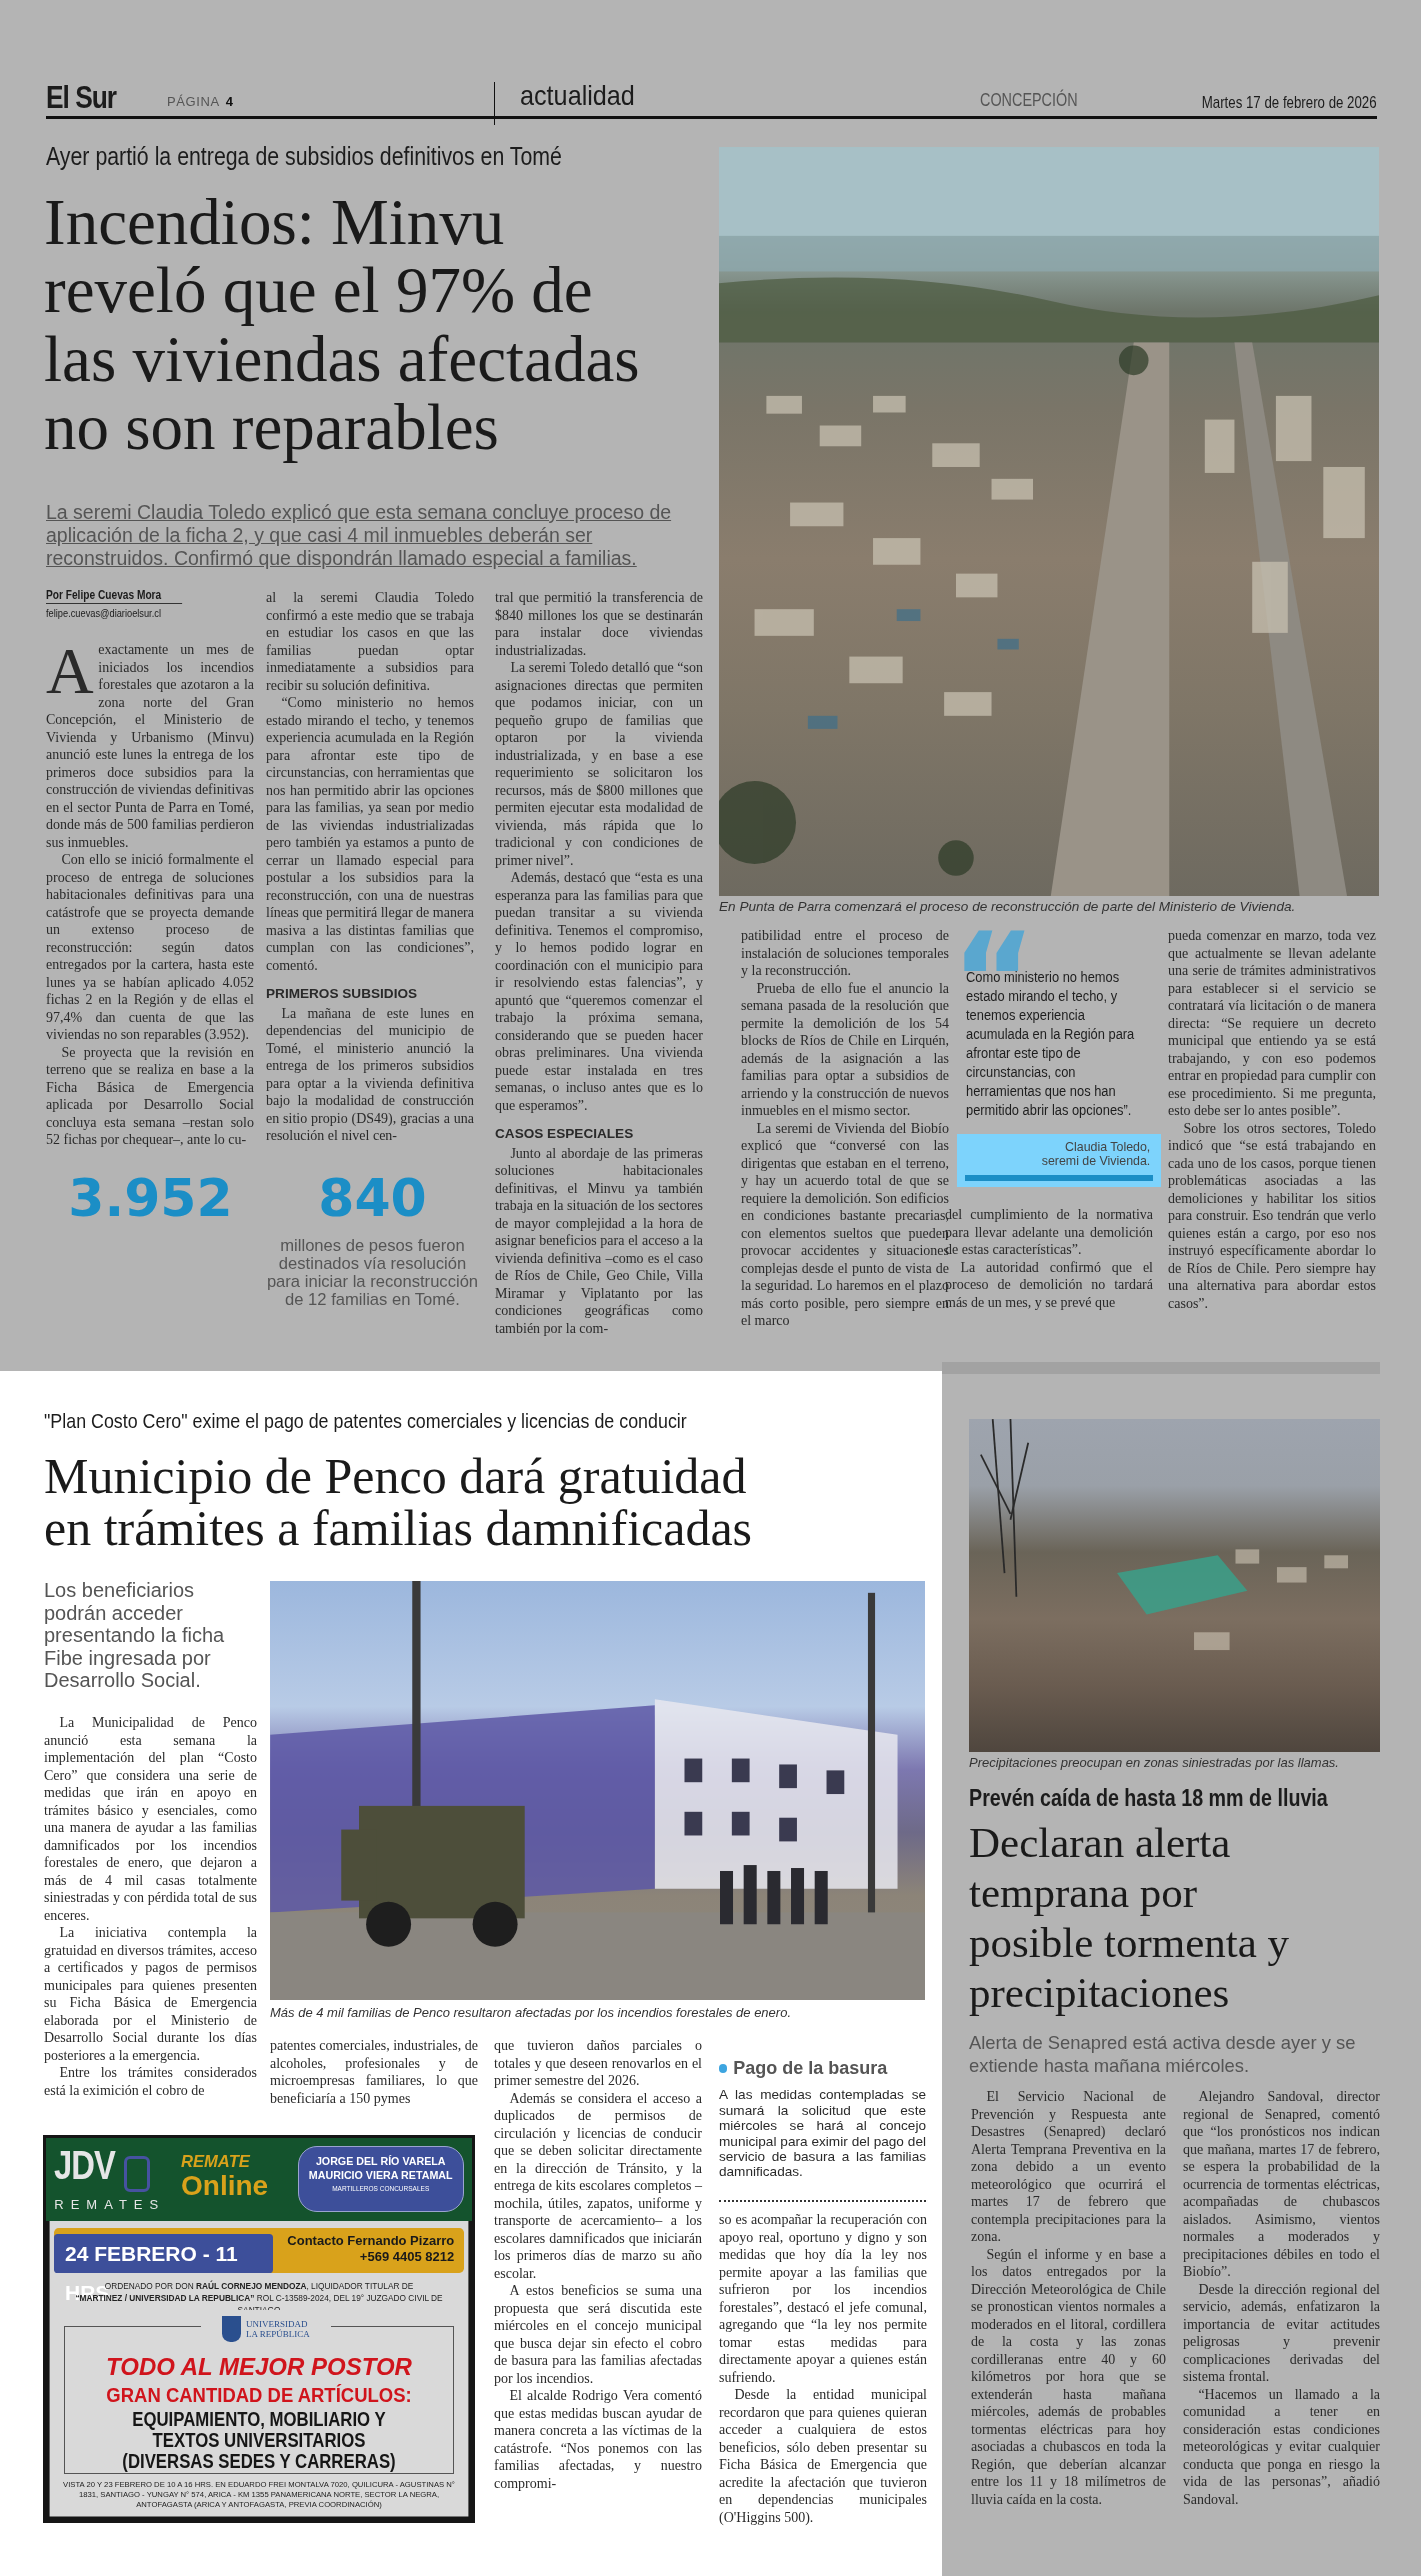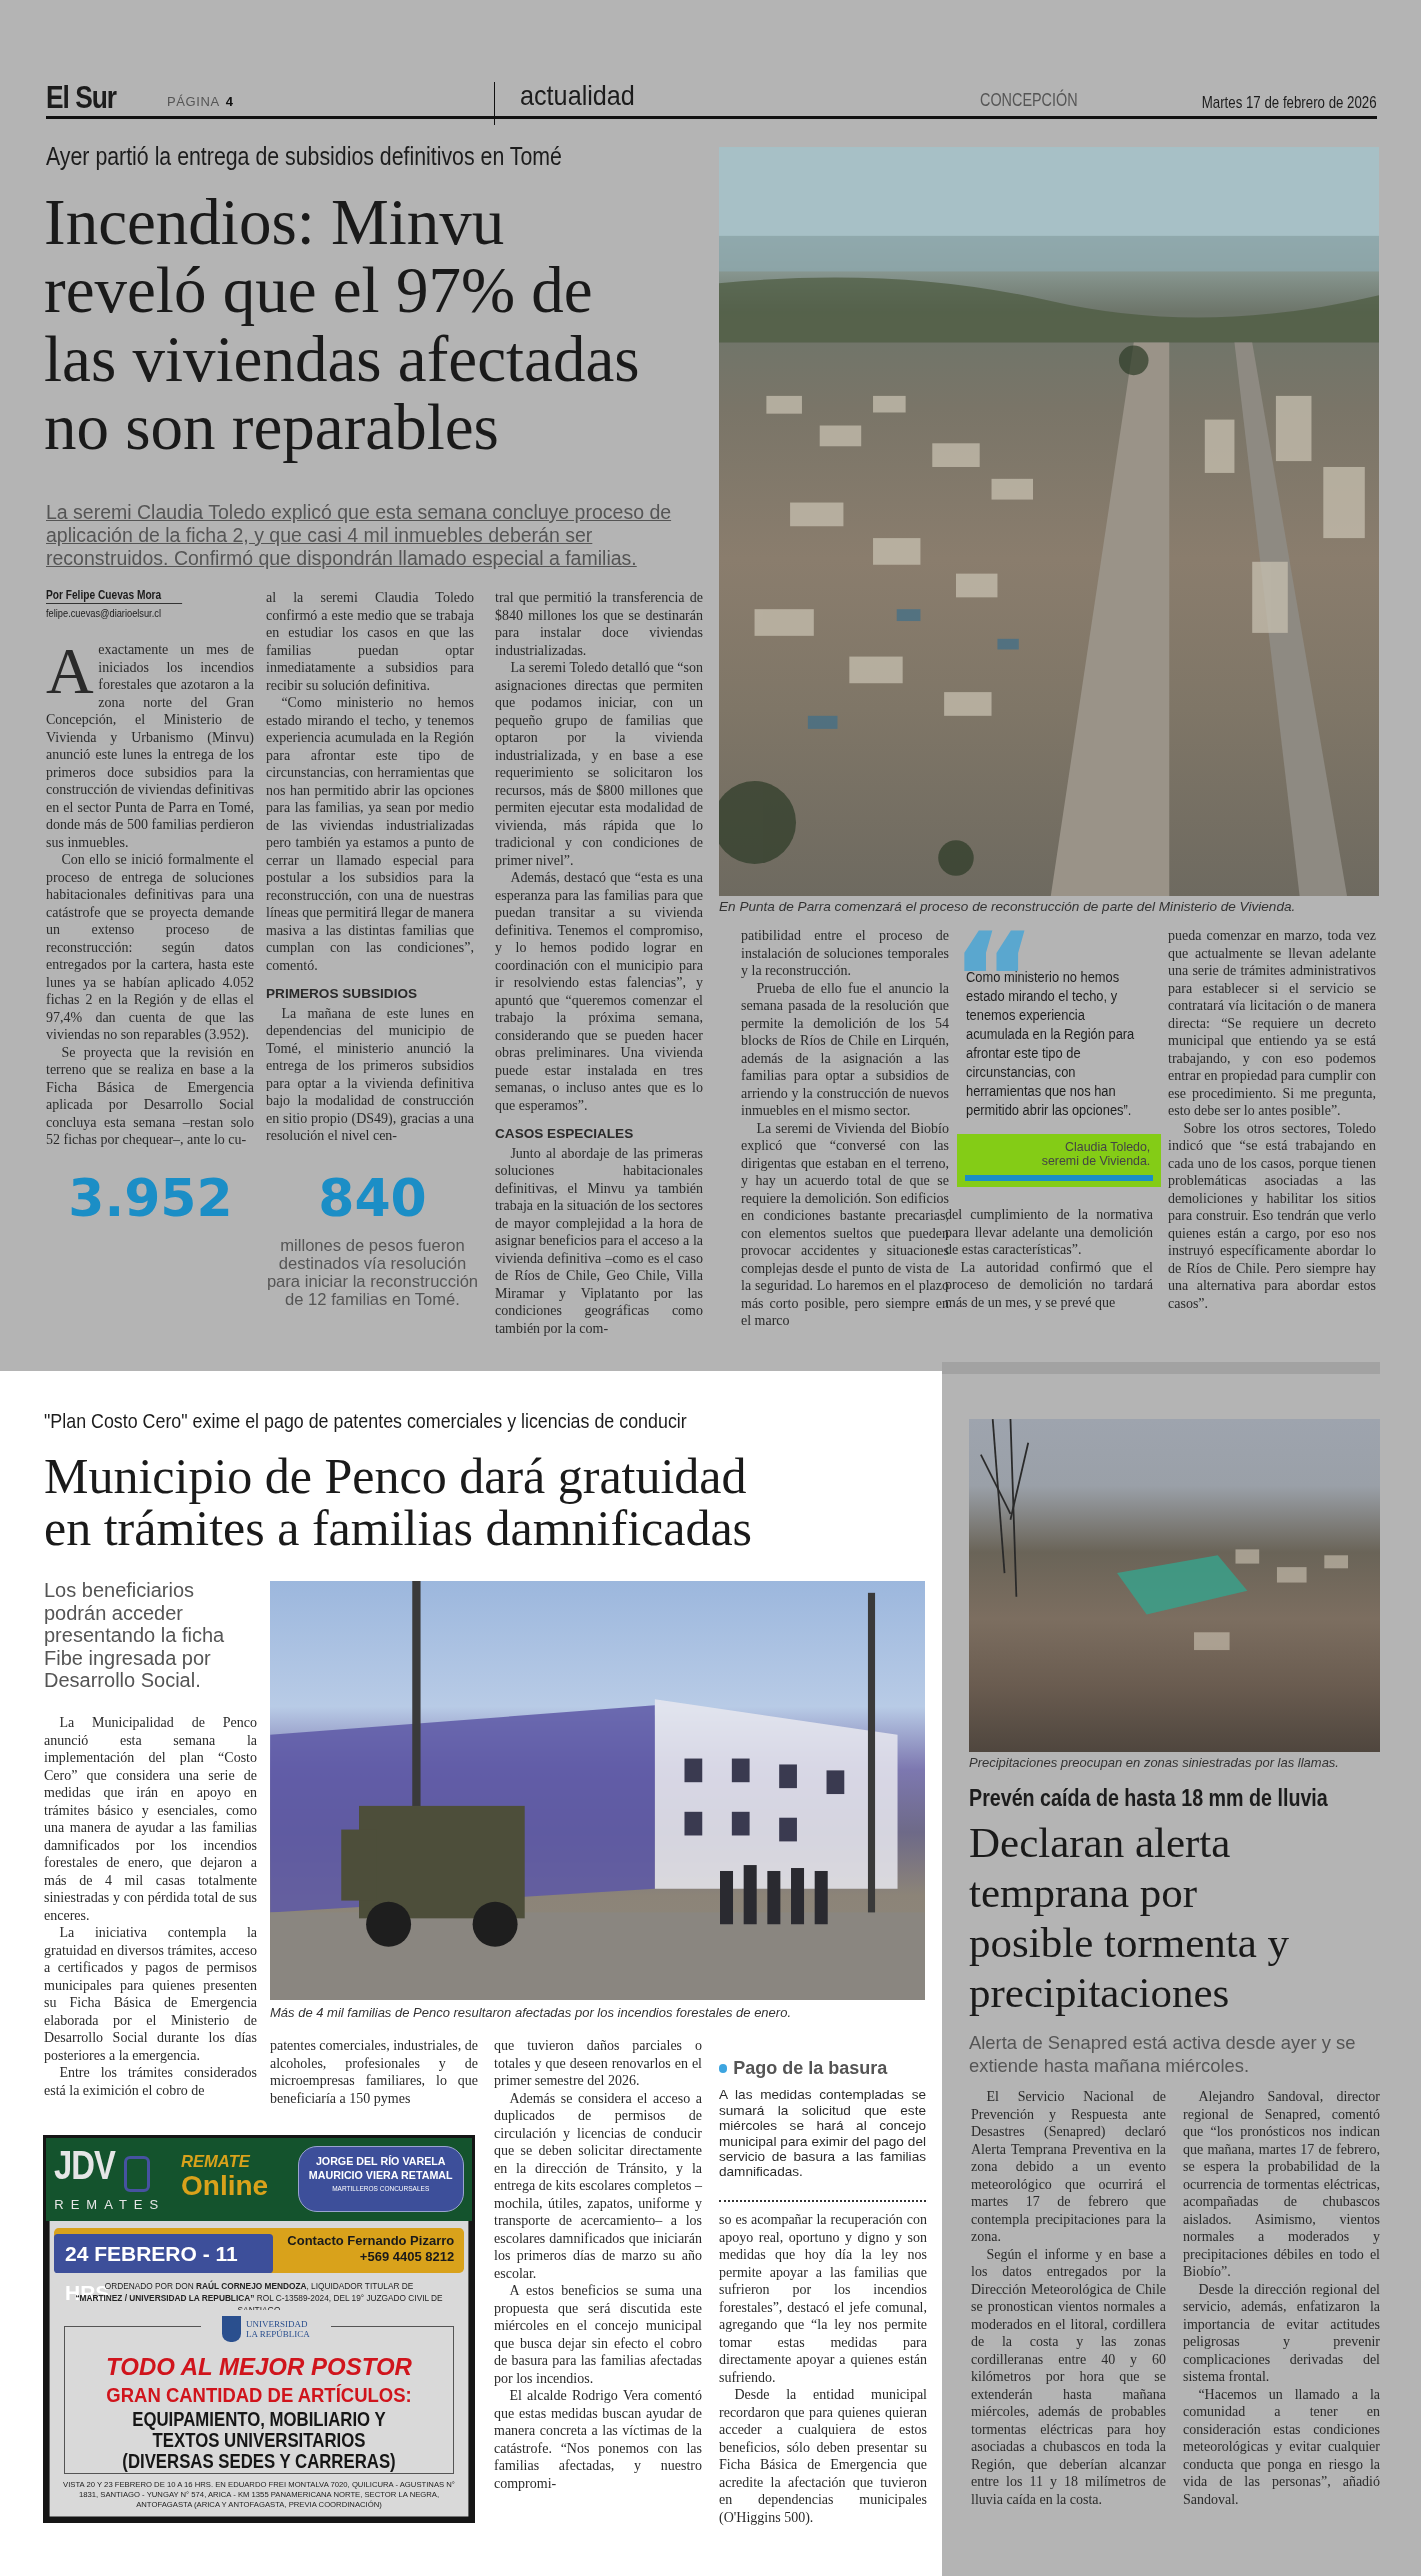--- a/index.html
+++ b/index.html
@@ -113,21 +113,21 @@
 
 <div class="abs body" style="left:719px;top:927px;width:208px;margin-left:22px;">
   <p class="noind">patibilidad entre el proceso de instalación de soluciones temporales y la reconstrucción.</p>
   <p>Prueba de ello fue el anuncio la semana pasada de la resolución que permite la demolición de los 54 blocks de Ríos de Chile en Lirquén, además de la asignación a las familias para optar a subsidios de arriendo y la construcción de nuevos inmuebles en el mismo sector.</p>
   <p>La seremi de Vivienda del Biobío explicó que “conversé con las dirigentas que estaban en el terreno, y hay un acuerdo total de que se requiere la demolición. Son edificios en condiciones bastante precarias, con elementos sueltos que pueden provocar accidentes y situaciones complejas desde el punto de vista de la seguridad. Lo haremos en el plazo más corto posible, pero siempre en el marco</p>
 </div>
 
 <div class="abs" style="left:945px;top:927px;width:208px;height:261px;">
   <div style="position:absolute;left:6px;top:-12px;font-family:'DejaVu Sans',sans-serif;font-weight:700;font-size:130px;line-height:130px;color:#5aa7cf">“</div>
   <div style="position:absolute;left:21px;top:41px;width:184px;font-family:'Liberation Sans',sans-serif;font-size:14px;line-height:19px;color:#1e1e1e;transform:scaleX(.92);transform-origin:left">Como ministerio no hemos estado mirando el techo, y tenemos experiencia acumulada en la Región para afrontar este tipo de circunstancias, con herramientas que nos han permitido abrir las opciones”.</div>
-  <div style="position:absolute;left:12px;top:207px;width:204px;height:53px;background:#84cc16;text-align:right;padding:6px 10.7px 0 0;font-family:'Liberation Sans',sans-serif;font-size:12.4px;line-height:14px;color:#444">
+  <div style="position:absolute;left:12px;top:207px;width:204px;height:53px;background:#7dd3fc;text-align:right;padding:6px 10.7px 0 0;font-family:'Liberation Sans',sans-serif;font-size:12.4px;line-height:14px;color:#444">
     <div>Claudia Toledo,</div>
     <div>seremi de Vivienda.</div>
     <div style="position:absolute;left:8.3px;right:8.3px;bottom:6px;height:6px;background:#1b8ec6"></div>
   </div>
 </div>
 
 <div class="abs body" style="left:945px;top:1206px;width:208px;">
   <p class="noind">del cumplimiento de la normativa para llevar adelante una demolición de estas características”.</p>
   <p>La autoridad confirmó que el proceso de demolición no tardará más de un mes, y se prevé que</p>
 </div>

